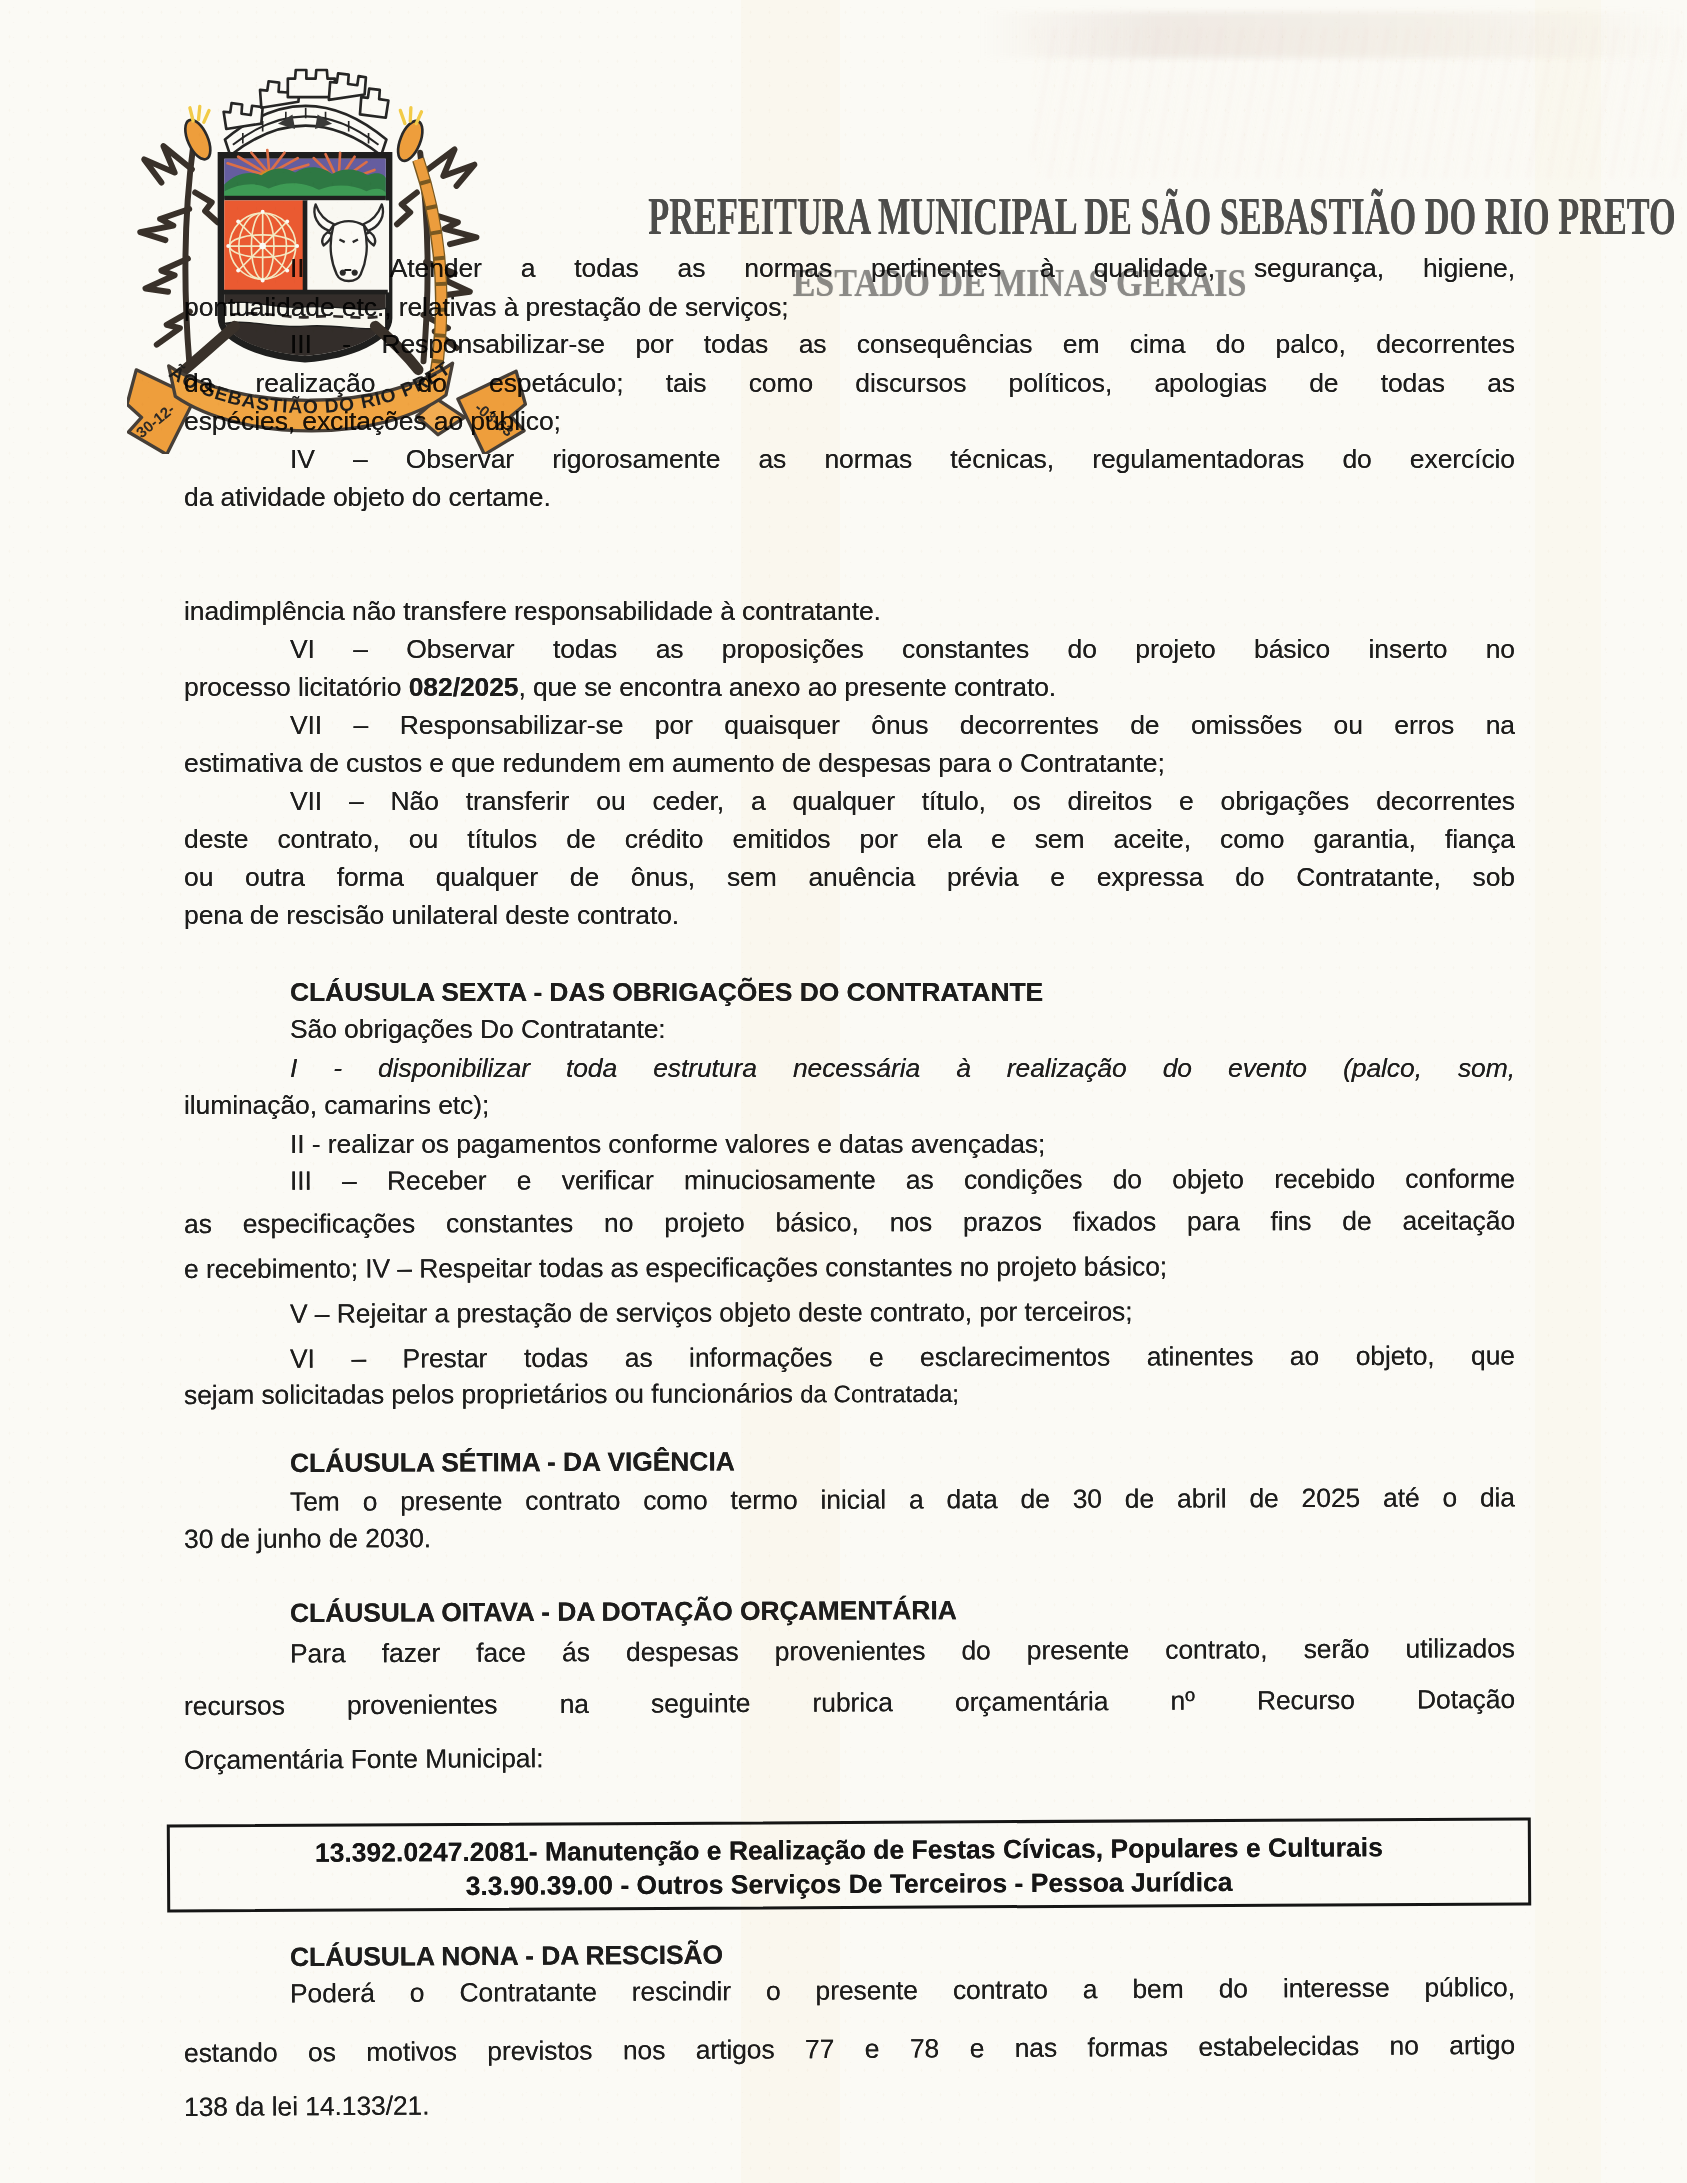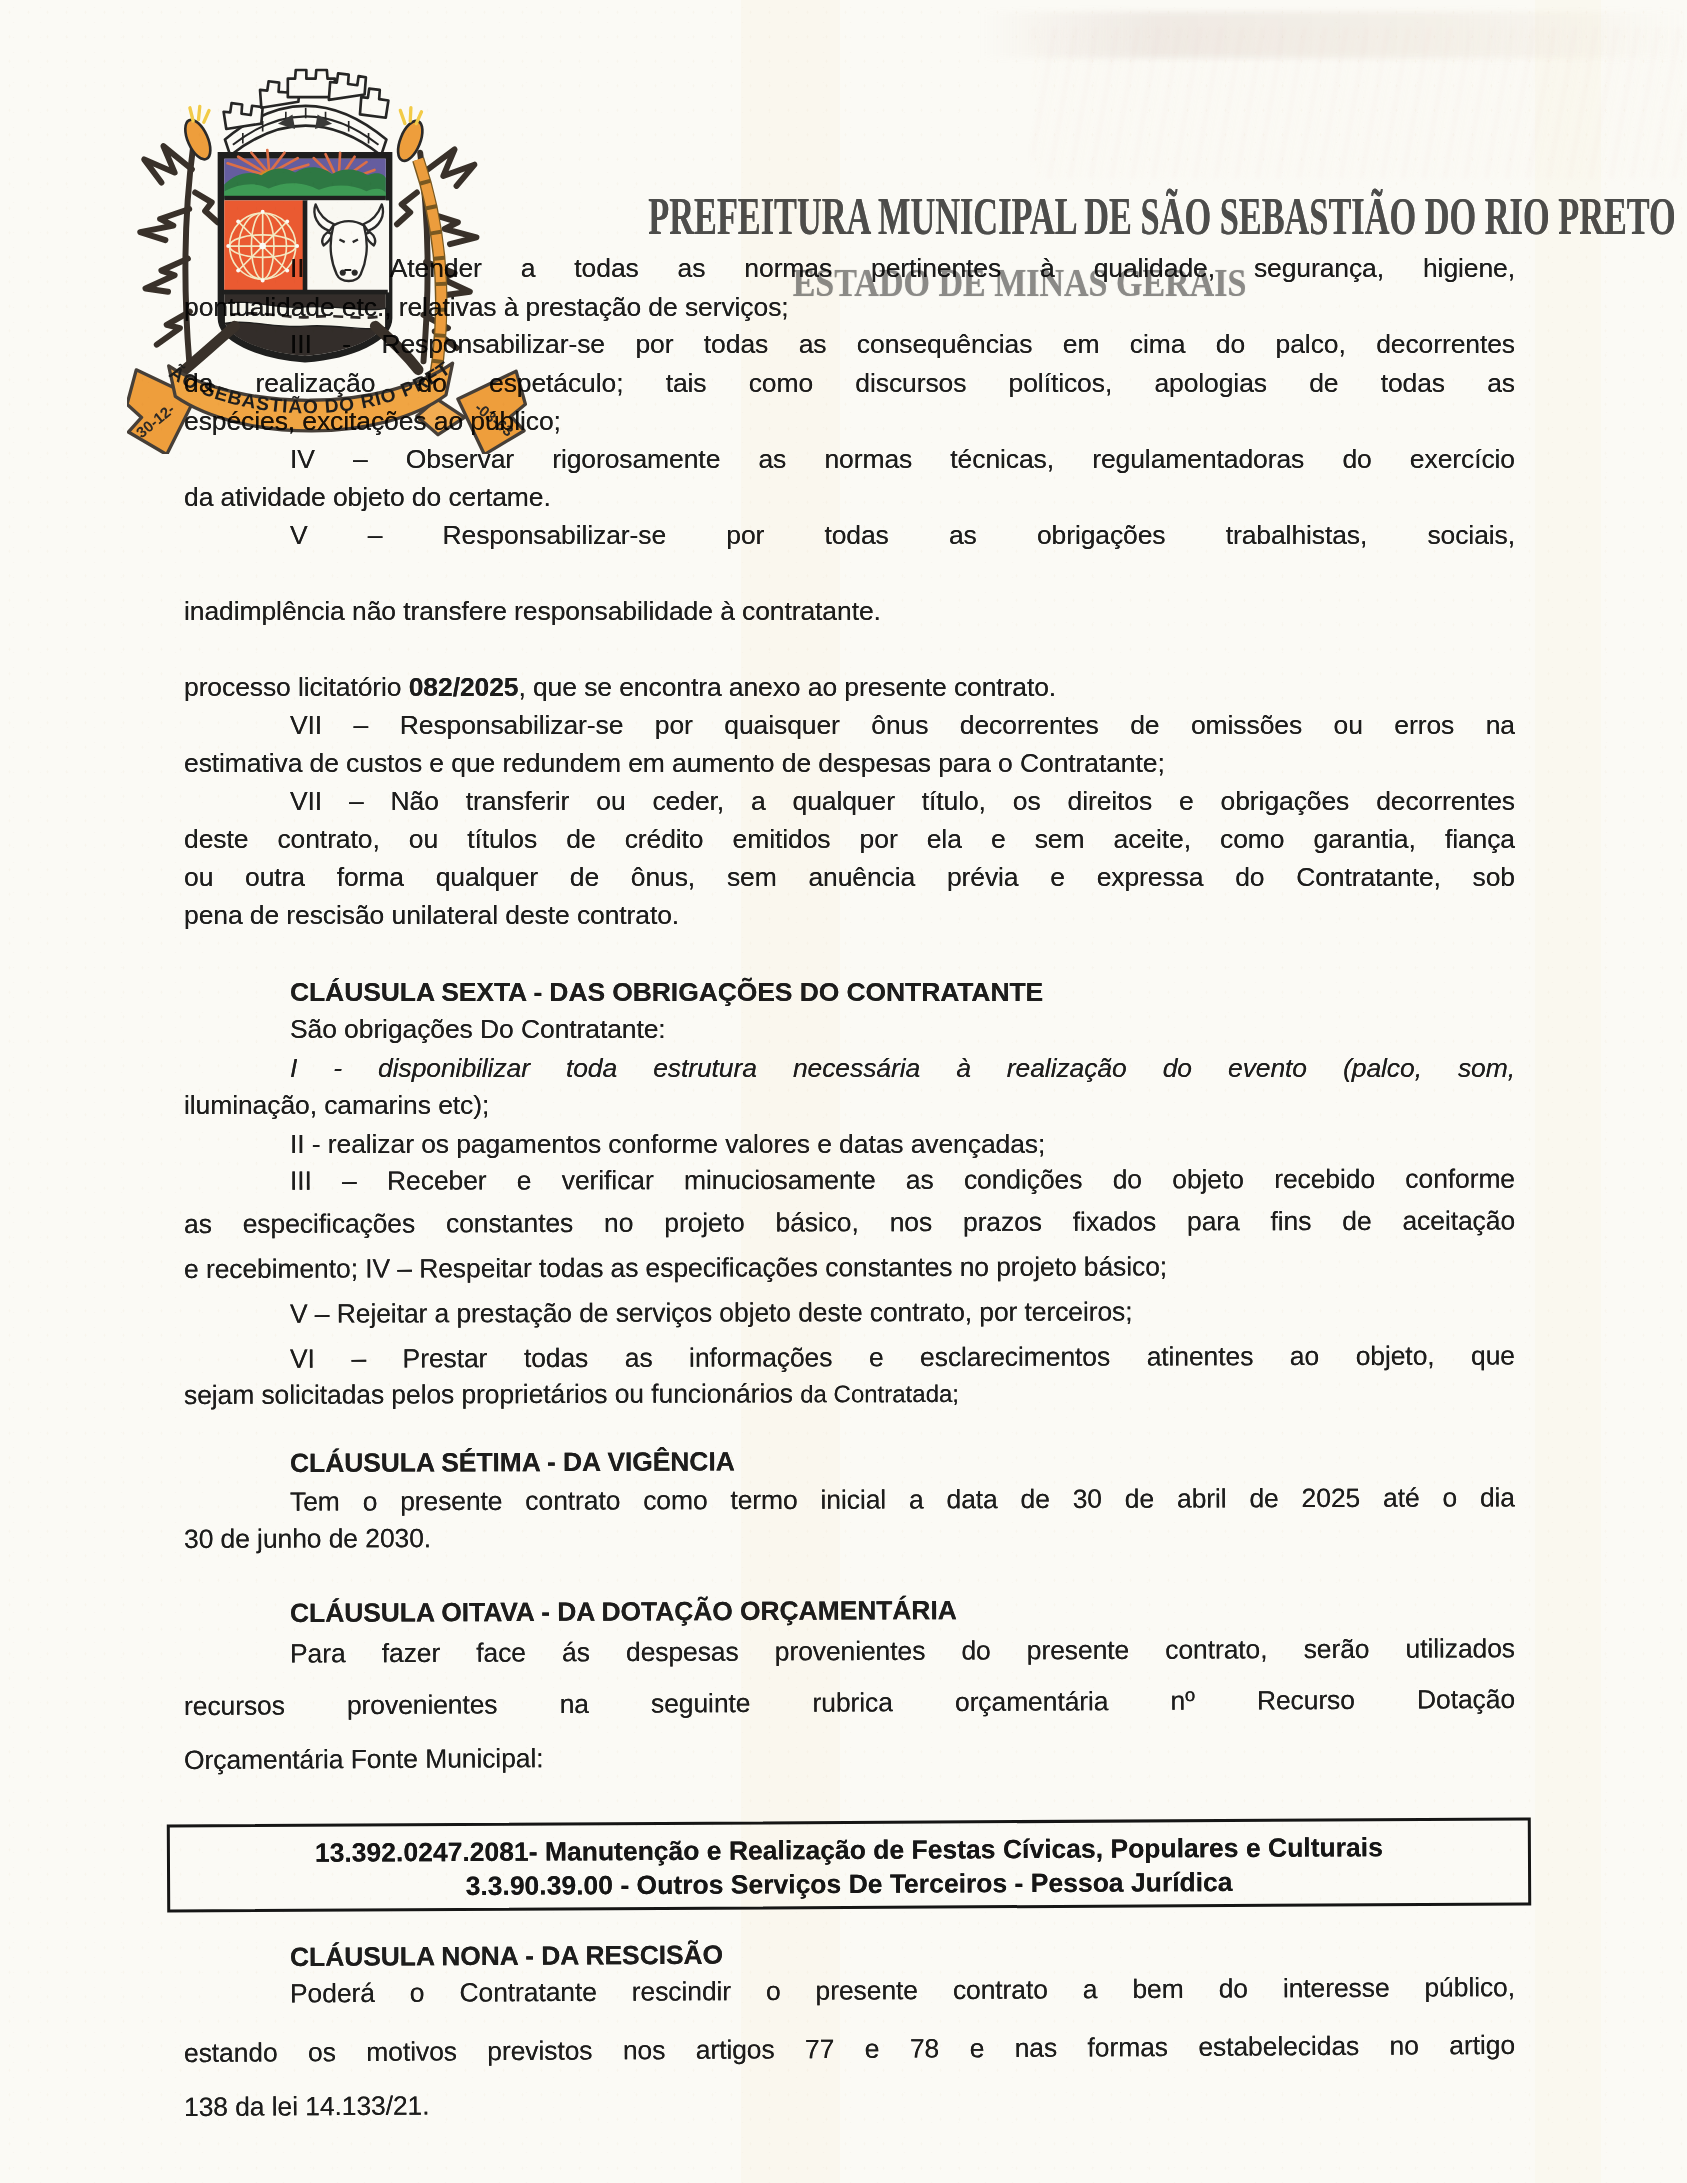--- a/index.html
+++ b/index.html
@@ -173,22 +173,22 @@
   </div>
 
   <div id="docbody">
       <div class="tl" style="top: 253px; left: 184px; width: 1331px; text-align: justify; text-align-last: justify; text-indent: 106px;"><span>II - Atender a todas as normas pertinentes à qualidade, segurança, higiene,</span></div>
       <div class="tl" style="top: 292px; left: 184px; width: 1331px;"><span>pontualidade etc., relativas à prestação de serviços;</span></div>
       <div class="tl" style="top: 329px; left: 184px; width: 1331px; text-align: justify; text-align-last: justify; text-indent: 106px;"><span>III - Responsabilizar-se por todas as consequências em cima do palco, decorrentes</span></div>
       <div class="tl" style="top: 368px; left: 184px; width: 1331px; text-align: justify; text-align-last: justify;"><span>da realização do espetáculo; tais como discursos políticos, apologias de todas as</span></div>
       <div class="tl" style="top: 406px; left: 184px; width: 1331px;"><span>espécies, excitações ao público;</span></div>
       <div class="tl" style="top: 444px; left: 184px; width: 1331px; text-align: justify; text-align-last: justify; text-indent: 106px;"><span>IV – Observar rigorosamente as normas técnicas, regulamentadoras do exercício</span></div>
       <div class="tl" style="top: 482px; left: 184px; width: 1331px;"><span>da atividade objeto do certame.</span></div>
-      <div class="tl" style="top: 520px; left: 184px; width: 1331px; text-align: justify; text-align-last: justify; text-indent: 106px;"><span>V – Responsabilizar-se por todas as obrigações trabalhistas, sociais,</span></div>
       <div class="tl" style="top: 596px; left: 184px; width: 1331px;"><span>inadimplência não transfere responsabilidade à contratante.</span></div>
+      <div class="tl" style="top: 634px; left: 184px; width: 1331px; text-align: justify; text-align-last: justify; text-indent: 106px;"><span>VI – Observar todas as proposições constantes do projeto básico inserto no</span></div>
       <div class="tl" style="top: 672px; left: 184px; width: 1331px;"><span>processo licitatório </span><span style="font-weight: 700;">082/2025</span><span>, que se encontra anexo ao presente contrato.</span></div>
       <div class="tl" style="top: 710px; left: 184px; width: 1331px; text-align: justify; text-align-last: justify; text-indent: 106px;"><span>VII – Responsabilizar-se por quaisquer ônus decorrentes de omissões ou erros na</span></div>
       <div class="tl" style="top: 748px; left: 184px; width: 1331px;"><span>estimativa de custos e que redundem em aumento de despesas para o Contratante;</span></div>
       <div class="tl" style="top: 786px; left: 184px; width: 1331px; text-align: justify; text-align-last: justify; text-indent: 106px;"><span>VII – Não transferir ou ceder, a qualquer título, os direitos e obrigações decorrentes</span></div>
       <div class="tl" style="top: 824px; left: 184px; width: 1331px; text-align: justify; text-align-last: justify;"><span>deste contrato, ou títulos de crédito emitidos por ela e sem aceite, como garantia, fiança</span></div>
       <div class="tl" style="top: 862px; left: 184px; width: 1331px; text-align: justify; text-align-last: justify;"><span>ou outra forma qualquer de ônus, sem anuência prévia e expressa do Contratante, sob</span></div>
       <div class="tl" style="top: 900px; left: 184px; width: 1331px;"><span>pena de rescisão unilateral deste contrato.</span></div>
       <div class="tl" style="top: 977px; left: 290px; width: auto; font-weight: 700;"><span>CLÁUSULA SEXTA - DAS OBRIGAÇÕES DO CONTRATANTE</span></div>
       <div class="tl" style="top: 1014px; left: 290px; width: auto;"><span>São obrigações Do Contratante:</span></div>
       <div class="tl" style="top: 1053px; left: 184px; width: 1331px; text-align: justify; text-align-last: justify; text-indent: 106px; font-style: italic;"><span>I - disponibilizar toda estrutura necessária à realização do evento (palco, som,</span></div>

